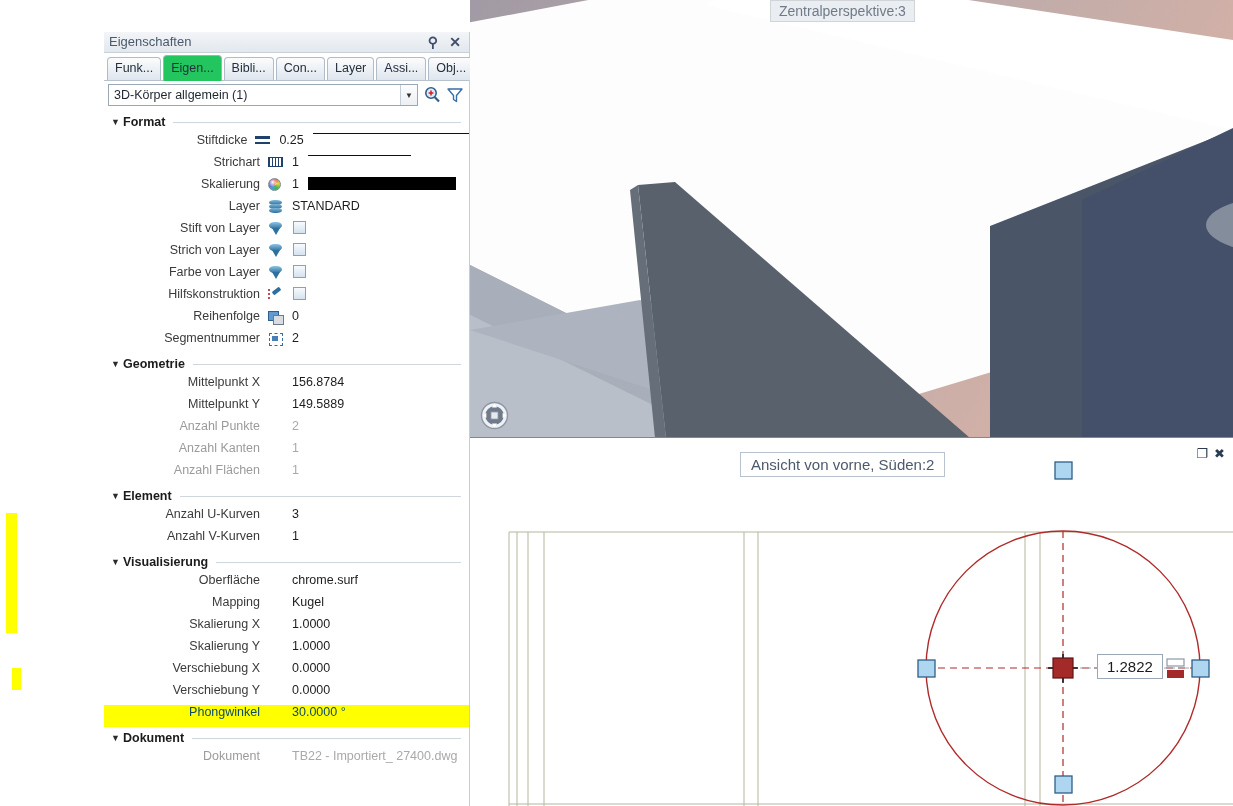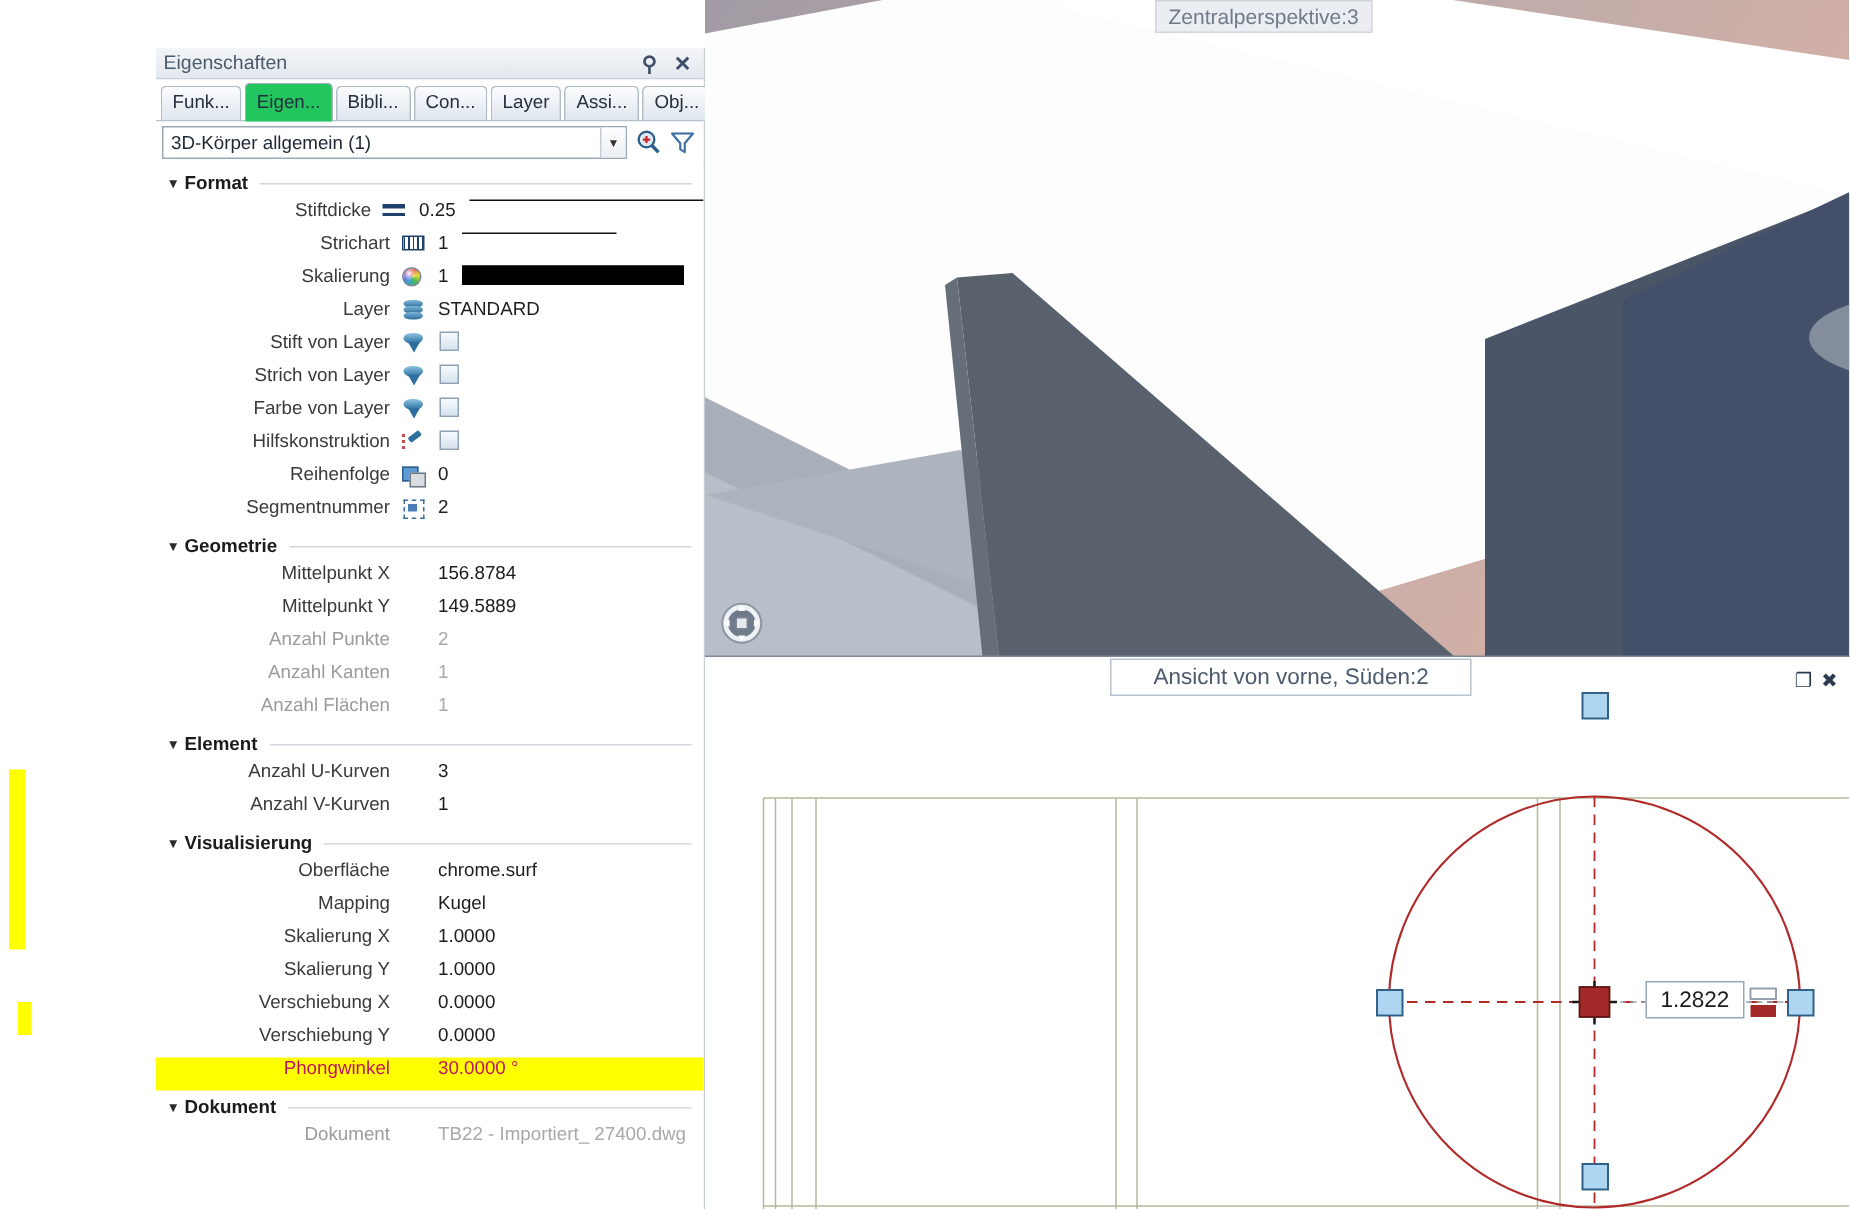--- a/index.html
+++ b/index.html
@@ -115,21 +115,21 @@
     font-size: 12.5px; color: #3a3a3a; white-space: nowrap;
   }
   .plabel.dim { color: #9b9b9b; }
   .picon { width: 20px; height: 16px; position: relative; flex: 0 0 20px; }
   .pval {
     font-size: 12.5px; color: #1d1d1d; padding-left: 6px; white-space: nowrap;
   }
   .pval.dim { color: #a9a9a9; }
 
   .row-hl { background: #ffff00; }
-  .row-hl .plabel, .row-hl .pval { color: #be185d; }
+  .row-hl .plabel, .row-hl .pval { color: #0c4a6e; }
 
   
   .linepreview { height: 1px; background: #111; margin-left: 9px; }
   .swatch-black {
     width: 148px; height: 13px; background: #000000; margin-left: 9px;
     border: 1px solid #000;
   }
   .checkbox {
     width: 13px; height: 13px; margin-left: 7px;
     border: 1px solid #8fa0b2;
@@ -211,23 +211,23 @@
     position: absolute; z-index: 8;
     padding: 2px 8px; font-size: 14px;
     white-space: nowrap;
   }
   #vp-top-label {
     left: 300px; top: 0px;
     color: #6f7b88; background: rgba(226,230,236,0.72);
     border: 1px solid rgba(190,196,204,0.6);
   }
   #vp-bottom-label {
-    left: 270px; top: 1px;
+    left: 270px; top: 14px;
     color: #4c5a6b; background: #ffffff; border: 1px solid #b8c2ce;
-    font-size: 15px; padding: 3px 28px;
+    font-size: 15px; padding: 3px 10px;
   }
   #vp-bottom-ctrls {
     position: absolute; right: 8px; top: 8px; z-index: 9;
     display: flex; gap: 6px; align-items: center;
     color: #2b3b52; font-size: 13px;
   }
   #vp-bottom-ctrls span { cursor: pointer; }
   #nav-wheel {
     position: absolute; left: 10px; bottom: 8px; width: 29px; height: 29px; z-index: 8;
     cursor: pointer;

